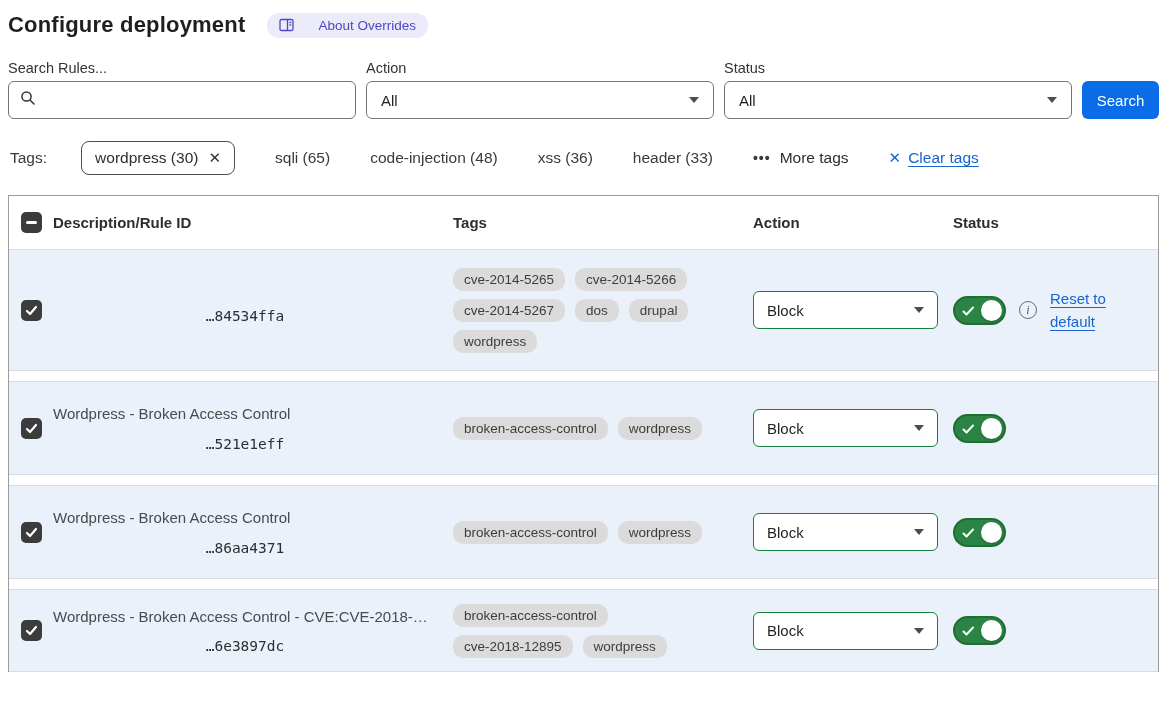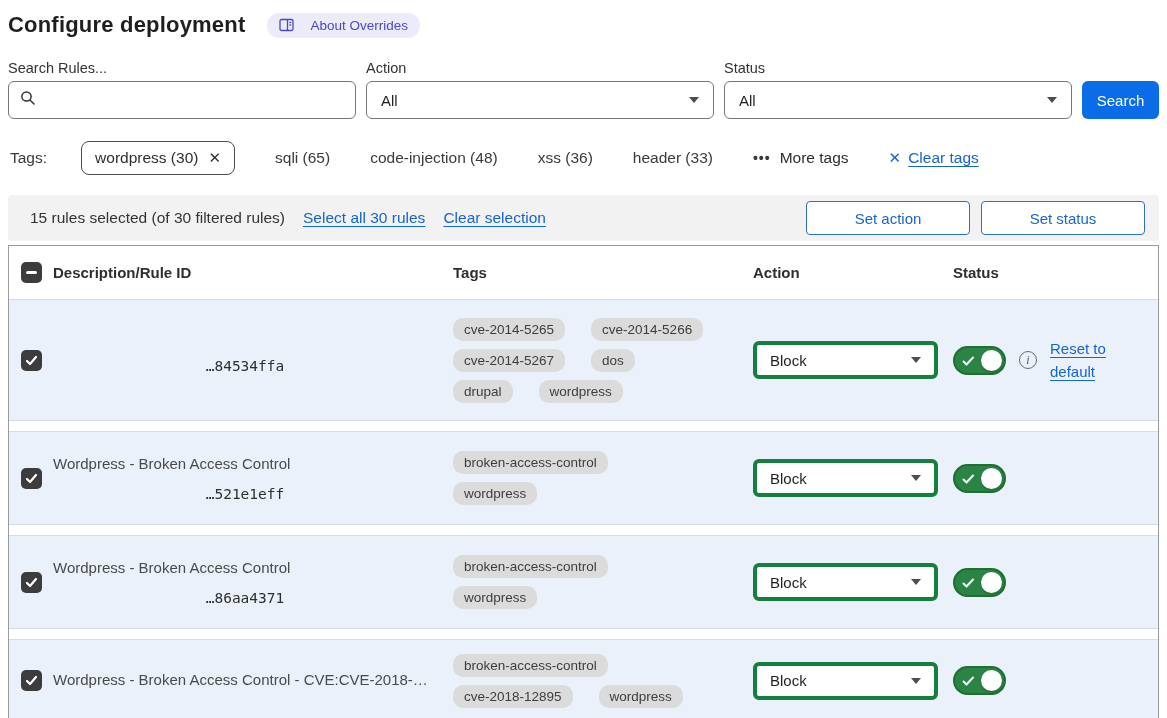--- a/index.html
+++ b/index.html
@@ -10,21 +10,21 @@
     width:1167px; height:718px;
     overflow:hidden;
     position:relative;
   }
   .page { padding:8px 8px 0 8px; }
 
   
   .page-header { display:flex; align-items:center; gap:22px; margin:4px 0 22px 0; }
   .page-title { font-size:22px; font-weight:700; color:#1f1f1f; letter-spacing:.2px; }
   .about-badge {
-    display:inline-flex; align-items:center; gap:16px;
+    display:inline-flex; align-items:center; gap:24px;
     background:#ecebfa; color:#4b48c8;
     font-size:13.5px; padding:5px 12px; border-radius:12px; cursor:pointer;
   }
   .about-badge svg { display:block; }
 
   
   .filters { display:flex; align-items:flex-end; gap:10px; margin-bottom:22px;justify-content:center; }
   .filter { display:flex; flex-direction:column; gap:5px; }
   .filter-label { font-size:14.5px; color:#333; }
   .search-box {
@@ -96,27 +96,27 @@
   }
   .cbx .minus { width:11px; height:3px; background:#fff; border-radius:2px; }
 
   .data-row {
     background:#eaf1fb; margin-top:10px;
     border-top:1px solid #d6dce6; border-bottom:1px solid #d6dce6;
   }
   .data-row:first-child { margin-top:0; }
   .desc-title { font-size:15px; color:#4a4a4a; line-height:1.35; }
   .rule-id { font-family:"DejaVu Sans Mono", monospace; font-size:14.5px; color:#2e2e2e; margin-top:11px;text-align:center; }
-  .tag-wrap { display:flex; flex-wrap:wrap; gap:8px 26px; width:258px; }
+  .tag-wrap { display:flex; flex-wrap:wrap; gap:8px 10px; width:258px; }
   .tag-pill {
     background:#dbdbdb; color:#3d3d3d; font-size:13.5px;
     padding:4px 11px; border-radius:10px; white-space:nowrap;
   }
   .action-select {
-    width:185px; height:38px; border:4px solid #15803d; border-radius:6px; background:#fff;
+    width:185px; height:38px; border:1px solid #15803d; border-radius:6px; background:#fff;
     display:flex; align-items:center; justify-content:space-between;
     padding:0 13px; font-size:15px; color:#1f1f1f; cursor:pointer;
   }
   .status-cell { display:flex; align-items:center; gap:13px; }
   .toggle {
     width:53px; height:29px; border-radius:15px; background:#2b8345;
     border:2px solid #1f6f31; position:relative; cursor:pointer; flex:none;
   }
   .toggle svg { position:absolute; left:7px; top:8px; }
   .toggle .knob {
@@ -199,28 +199,20 @@
     <span class="more-tags">
       <span class="more-dots">•••</span>
       <span>More tags</span>
     </span>
     <span class="clear-tags">
       <span class="x">✕</span>
       <span class="link">Clear tags</span>
     </span>
   </div>
 
-  <div class="selection-bar">
-    <span class="selection-summary">15 rules selected (of 30 filtered rules)</span>
-    <span class="link">Select all 30 rules</span>
-    <span class="link">Clear selection</span>
-    <span class="selection-spacer"></span>
-    <button class="outline-btn">Set action</button>
-    <button class="outline-btn">Set status</button>
-  </div>
 
   <div class="rules-table">
     <div class="trow thead">
       <div class="col-cb">
         <div class="cbx">
           <div class="minus"></div>
         </div>
       </div>
       <div class="col-desc">Description/Rule ID</div>
       <div class="col-tags">Tags</div>
@@ -346,20 +338,21 @@
   <div class="trow data-row row-h-3">
     <div class="col-cb">
       <div class="cbx">
         <svg width="13" height="13" viewBox="0 0 13 13" fill="none" stroke="#fff" stroke-width="2.2" stroke-linecap="round" stroke-linejoin="round">
           <polyline points="2,7 5,10 11,3"></polyline>
         </svg>
       </div>
     </div>
     <div class="col-desc">
       <div class="desc-title">Wordpress - Broken Access Control - CVE:CVE-2018-…</div>
+      <div class="rule-id">…6e3897dc</div>
     </div>
     <div class="col-tags">
       <div class="tag-wrap">
               <span class="tag-pill">broken-access-control</span>
               <span class="tag-pill">cve-2018-12895</span>
               <span class="tag-pill">wordpress</span>
             </div>
     </div>
     <div class="col-action">
       <div class="action-select">

